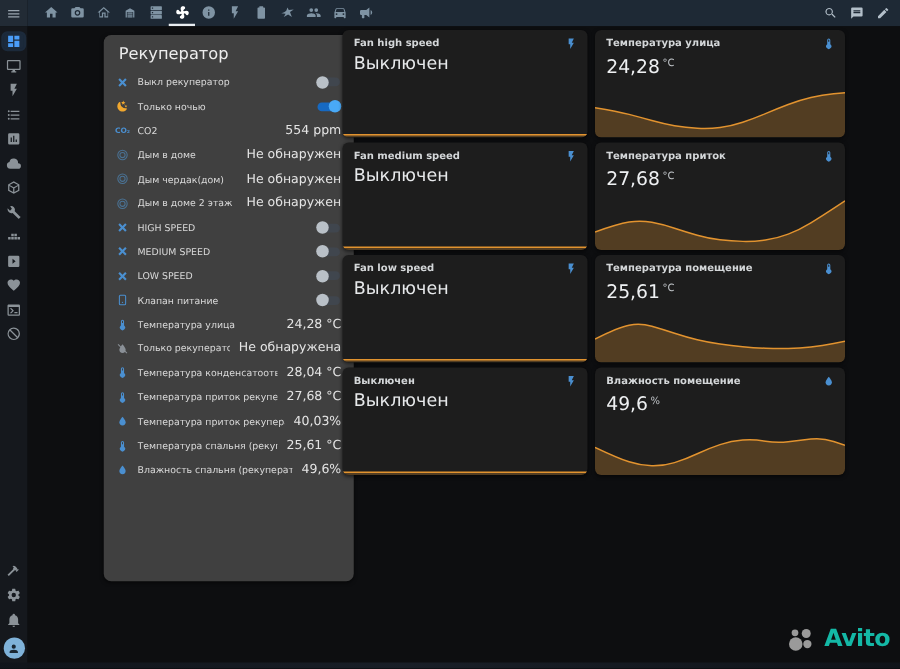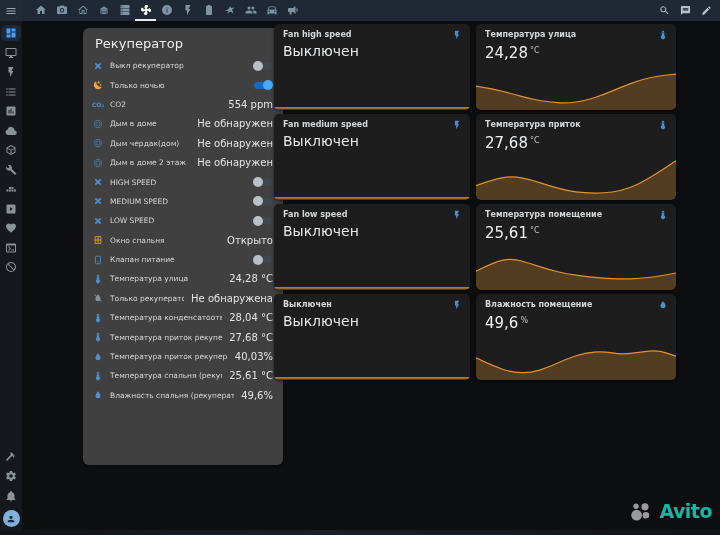--- a/index.html
+++ b/index.html
@@ -415,29 +415,20 @@
             <span class="icon" style="width: 10px; height: 10px; color: rgb(74, 143, 208);">
               <svg viewBox="0 0 24 24" fill="currentColor">
                 <path d="M20 6.91 17.09 4 12 9.09 6.91 4 4 6.91 9.09 12 4 17.09 6.91 20 12 14.91 17.09 20 20 17.09 14.91 12 20 6.91z"></path>
               </svg>
             </span>
             <span class="row-label">LOW SPEED</span>
             <div class="toggle">
               <div class="track"></div>
               <div class="thumb"></div>
             </div>
-          </div>
-          <div class="row">
-            <span class="icon" style="width: 10px; height: 10px; color: rgb(240, 167, 46);">
-              <svg viewBox="0 0 24 24" fill="currentColor">
-                <path d="M6 3h12a2 2 0 0 1 2 2v14a2 2 0 0 1-2 2H6a2 2 0 0 1-2-2V5a2 2 0 0 1 2-2m0 2v6h5V5H6m7 0v6h5V5h-5m-7 8v6h5v-6H6m7 0v6h5v-6h-5z"></path>
-              </svg>
-            </span>
-            <span class="row-label">Окно спальня</span>
-            <span class="row-value">Открыто</span>
           </div>
           <div class="row">
             <span class="icon" style="width: 10px; height: 10px; color: rgb(74, 143, 208);">
               <svg viewBox="0 0 24 24" fill="currentColor">
                 <g fill="none" stroke="currentColor" stroke-width="2">
                   <rect x="6" y="3" width="12" height="18" rx="2"></rect>
                   <circle cx="12" cy="16.5" r="1.3" fill="currentColor" stroke="none"></circle>
                 </g>
               </svg>
             </span>

